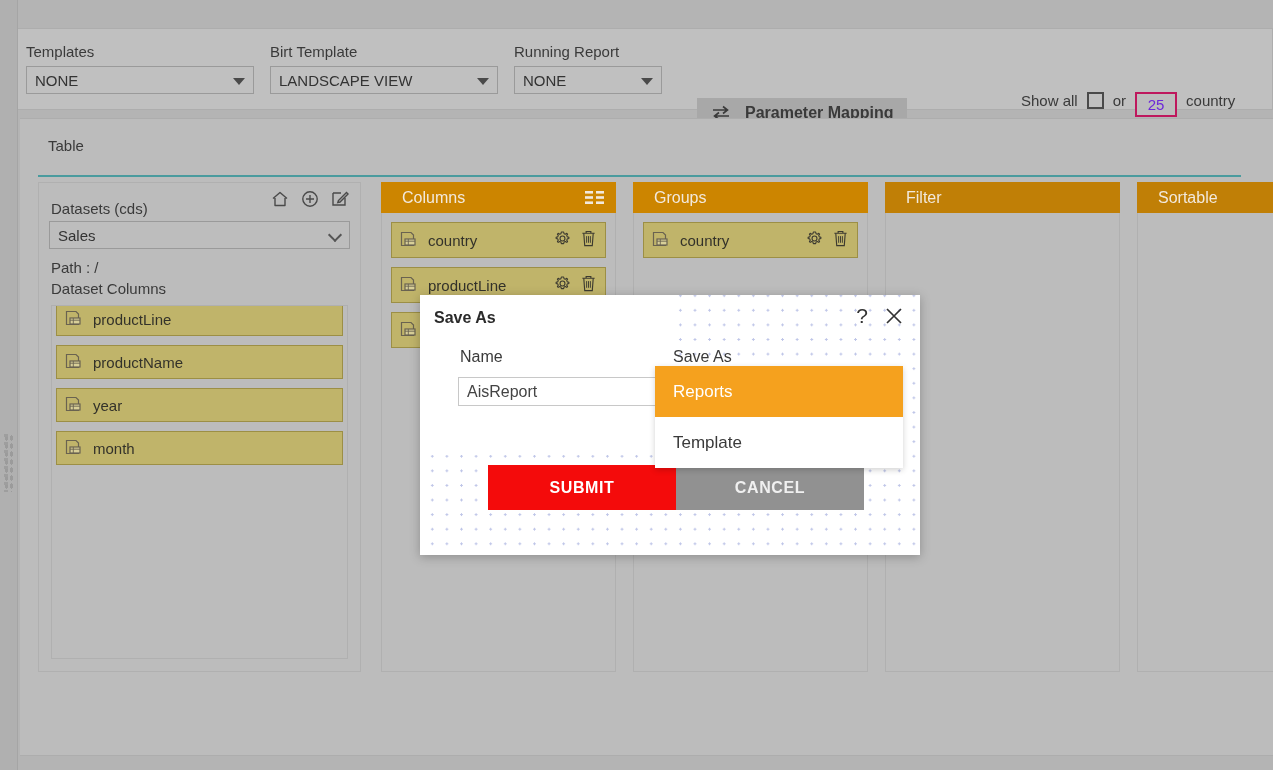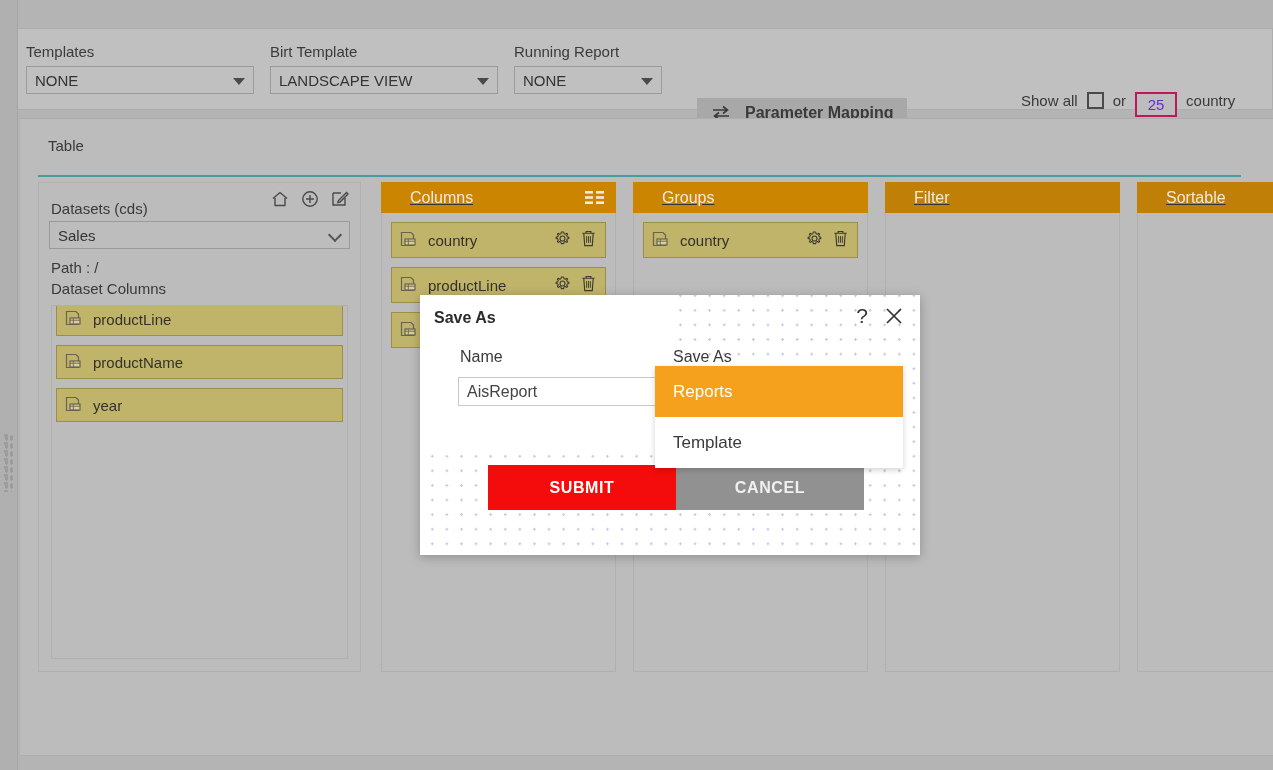--- a/index.html
+++ b/index.html
@@ -136,21 +136,21 @@
 
   .col-panel {
     position: absolute; top: 5px; width: 235px; height: 490px;
   }
   .col-panel.p1 { left: 343px; }
   .col-panel.p2 { left: 595px; }
   .col-panel.p3 { left: 847px; }
   .col-panel.p4 { left: 1099px; }
   .col-head {
     height: 31px; background: #cc8500; display: flex; align-items: center;
-    padding: 0 10px 0 29px; position: relative; text-decoration: underline;
+    padding: 0 10px 0 21px; position: relative;
   }
   .col-head.dim { background: #c07f06; }
   .col-head .ht { font-size: 16px; color: #f2e9dd; }
   .col-head .gridicon { position: absolute; right: 10px; top: 8px; cursor:pointer; }
   .col-body {
     position: absolute; top: 31px; left: 0; right: 0; bottom: 0;
     border: 1px solid #b0b0b0; border-top: none; background: #bcbcbc;
     padding: 9px 5px 0 5px;
   }
   .chip2 {
@@ -350,20 +350,28 @@
               <span>productName</span>
             </div>
             <div class="chip">
               <span><svg width="19" height="16" viewBox="0 0 19 16">
                   <path d="M1.5 1.5 H11 L13.5 4 V14.5 H1.5 Z" fill="none" stroke="#6a6350" stroke-width="1.2"></path>
                   <rect x="5" y="8" width="10" height="6" fill="#d8cf98" stroke="#6a6350" stroke-width="1.2"></rect>
                   <path d="M5 10.2 H15 M8.3 8 V14" stroke="#6a6350" stroke-width="0.9"></path>
                 </svg></span>
               <span>year</span>
             </div>
+            <div class="chip">
+              <span><svg width="19" height="16" viewBox="0 0 19 16">
+                  <path d="M1.5 1.5 H11 L13.5 4 V14.5 H1.5 Z" fill="none" stroke="#6a6350" stroke-width="1.2"></path>
+                  <rect x="5" y="8" width="10" height="6" fill="#d8cf98" stroke="#6a6350" stroke-width="1.2"></rect>
+                  <path d="M5 10.2 H15 M8.3 8 V14" stroke="#6a6350" stroke-width="0.9"></path>
+                </svg></span>
+              <span>month</span>
+            </div>
           </div>
       </div>
 
       <div class="col-panel p1">
         <div class="col-head">
           <span class="ht">Columns</span>
           <span class="gridicon">
             <svg width="22" height="16" viewBox="0 0 22 16">
               <rect x="1" y="1" width="8" height="2.6" fill="#f2e9dd"></rect>
                 <rect x="12" y="1" width="8" height="2.6" fill="#f2e9dd"></rect>

